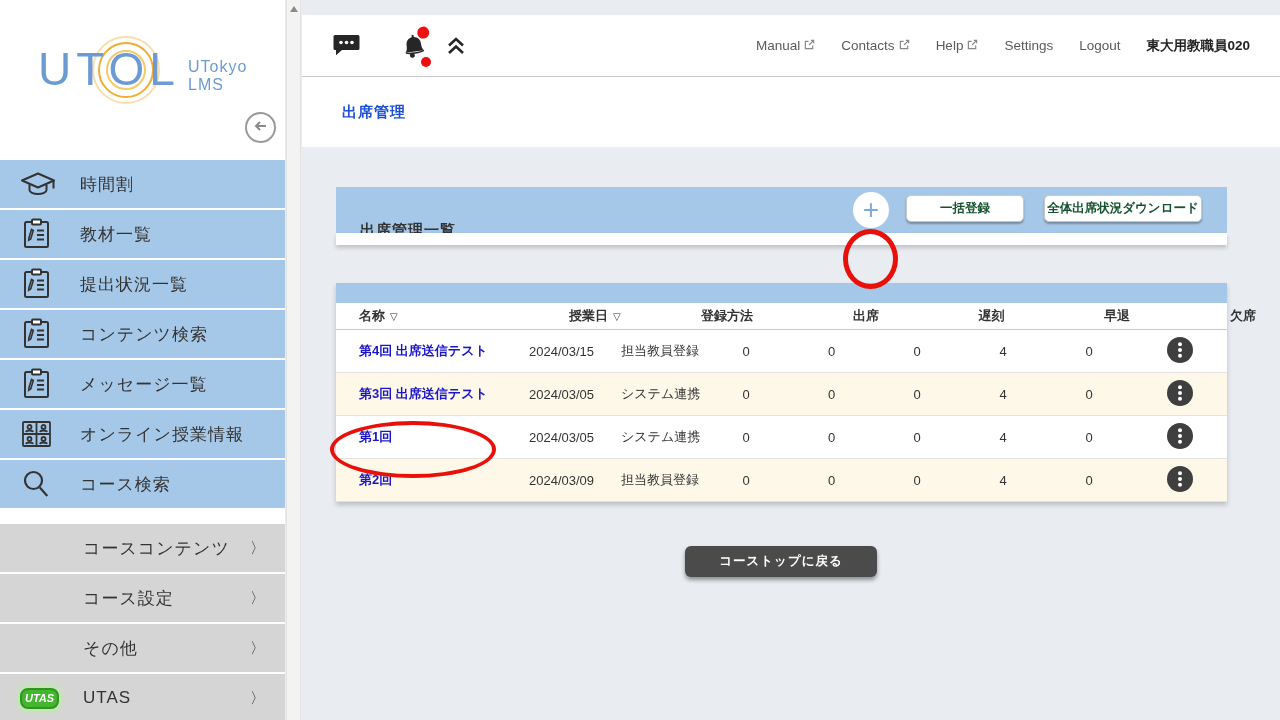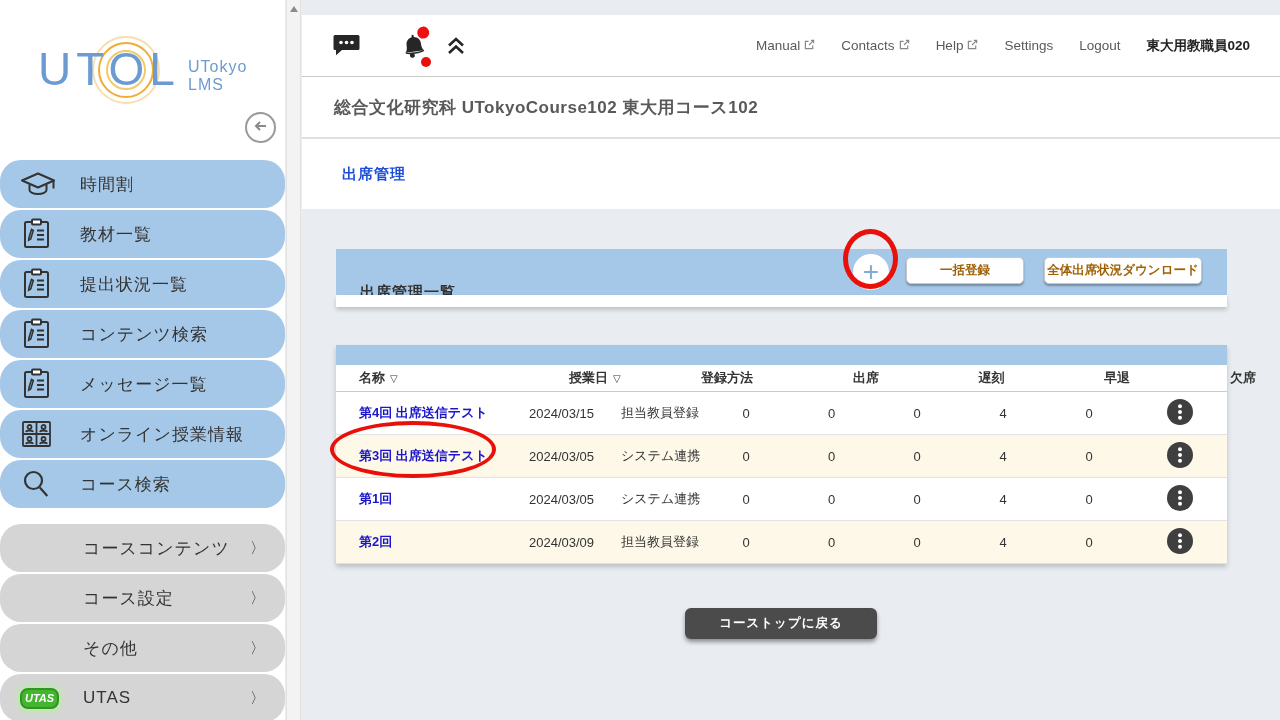--- a/index.html
+++ b/index.html
@@ -15,21 +15,21 @@
   .logo-rings::before { content:""; position:absolute; inset:6px; border-radius:50%; border:2px solid #f5c96a; }
   .logo-rings::after  { content:""; position:absolute; inset:-8px; border-radius:50%; border:2px solid #f8ddad; }
   .logo-word { position:relative; z-index:1; font-size:46px; font-weight:300; letter-spacing:5px;
                color:#6b9bd2; line-height:1; }
   .logo-sub { position:absolute; left:150px; top:12px; line-height:1.15; font-size:16px; color:#6b9bd2;
               letter-spacing:1px; white-space:nowrap; }
   .collapse-btn { position:absolute; right:9px; top:112px; width:31px; height:31px; border-radius:50%;
                   background:#fff; border:2px solid #9a9a9a; display:flex; align-items:center; justify-content:center; }
 
   .side-item { position:relative; height:48px; margin-bottom:2px; display:flex; align-items:center;
-               background:#a6c8e8; cursor:pointer;border-radius:21px; }
+               background:#a6c8e8; cursor:pointer; }
   .side-item.gray { background:#d5d5d5; }
   .side-icon { width:60px; padding-left:20px; display:flex; align-items:center; flex:0 0 60px; }
   .side-label { font-size:17px; color:#333; letter-spacing:1px; padding-left:20px; }
   .side-item.gray .side-label { padding-left:23px; }
   .side-chevron { position:absolute; right:20px; font-size:15px; color:#333; }
   .side-gap { height:14px; background:#fff; }
   .utas-badge { display:inline-block; background:#43b52e; border:2px solid #2f9420; color:#fff;
                 font-weight:bold; font-style:italic; font-size:11px; line-height:1; padding:3px 3px;
                 border-radius:8px; box-shadow:0 0 6px 2px #b9f0a0; letter-spacing:0; }
 
@@ -64,21 +64,21 @@
   #content { position:relative; height:526px; }
 
   
   #panel-header { position:absolute; left:34px; top:40px; width:891px; height:46px; background:#a6c8e8;
                   display:flex; align-items:center; }
   #panel-title { font-size:15px; font-weight:bold; color:#333; letter-spacing:1px; padding-left:24px;margin-top:40px; }
   #add-btn { position:absolute; left:517px; top:5px; width:36px; height:36px; border-radius:50%;
              background:#fff; border:none; color:#7fa9d6; font-size:28px; font-weight:300; line-height:32px;
              text-align:center; cursor:pointer; padding:0; }
   .panel-btn { position:absolute; top:8px; height:27px; background:#fff; border:1px solid #c8c8c8;
-               border-radius:5px; font-size:12.5px; font-weight:600; color:#a16207;
+               border-radius:5px; font-size:12.5px; font-weight:600; color:#14532d;
                box-shadow:0 2px 2px rgba(0,0,0,.3); cursor:pointer; white-space:nowrap; }
   #panel-btn-0 { left:570px; width:118px; }
   #panel-btn-1 { left:708px; width:158px; }
   #panel-strip { position:absolute; left:34px; top:86px; width:891px; height:12px; background:#fff;
                  box-shadow:0 3px 4px rgba(0,0,0,.18); }
 
   
   #table-wrap { position:absolute; left:34px; top:136px; width:891px; background:#fff;
                 box-shadow:0 3px 5px rgba(0,0,0,.2); }
   #table-topstrip { height:20px; background:#a6c8e8; }
@@ -299,23 +299,20 @@
         <a class="tb-link">
           <span>Settings</span>
         </a>
         <a class="tb-link">
           <span>Logout</span>
         </a>
         <span class="tb-user">東大用教職員020</span>
       </div>
   </div>
 
-  <div id="course-bar">
-    <span id="course-title">総合文化研究科 UTokyoCourse102 東大用コース102</span>
-  </div>
 
   <div id="section-bar">
     <span id="section-title">出席管理</span>
   </div>
 
   <div id="content">
     <div id="panel-header">
       <span id="panel-title">出席管理一覧</span>
       <button id="add-btn">+</button>
       <button id="panel-btn-0" class="panel-btn">一括登録</button>

